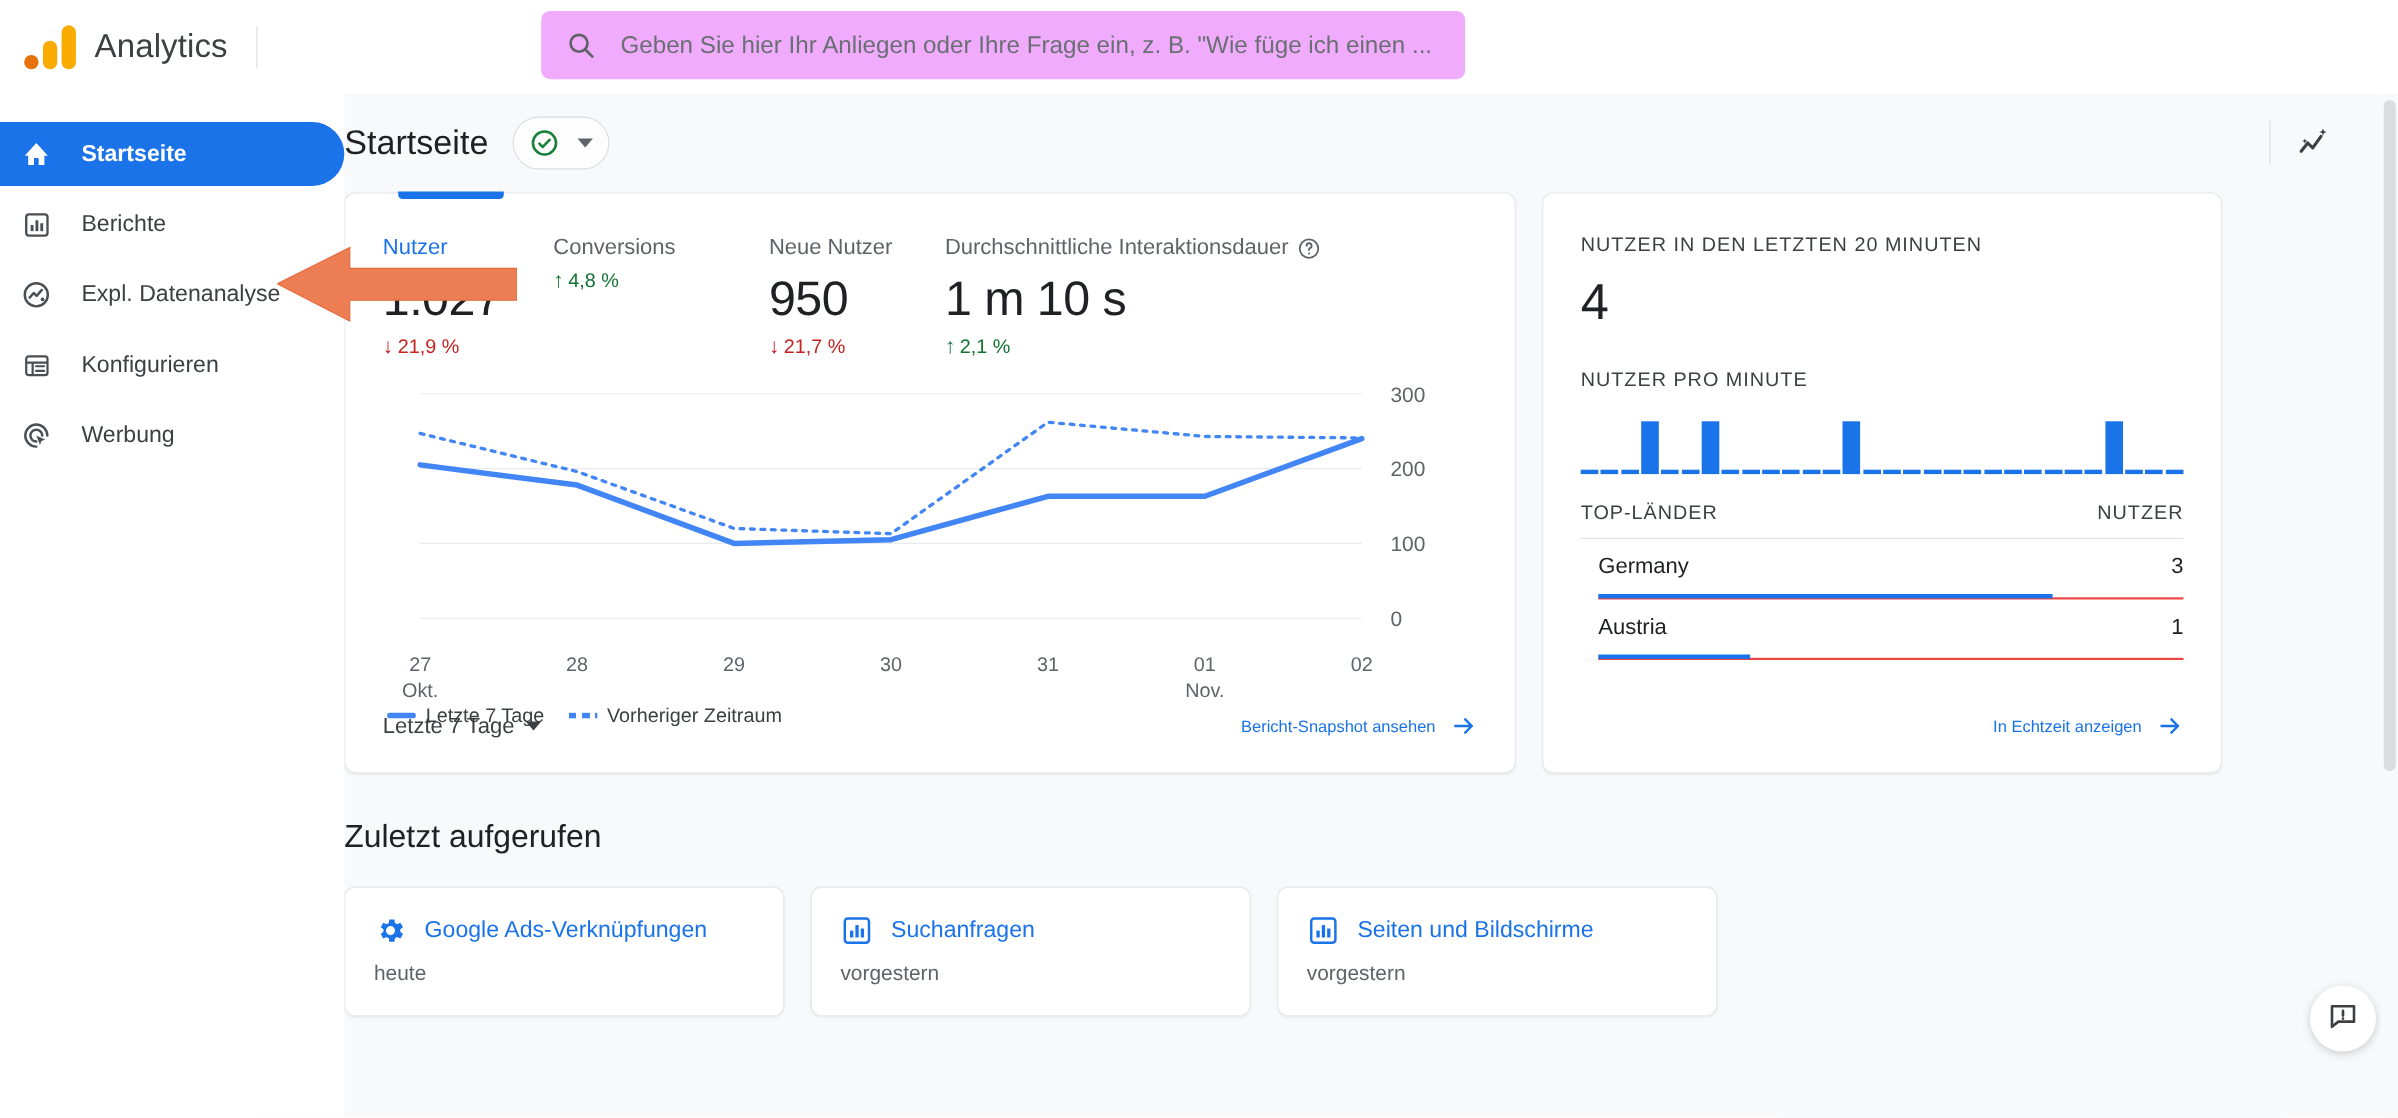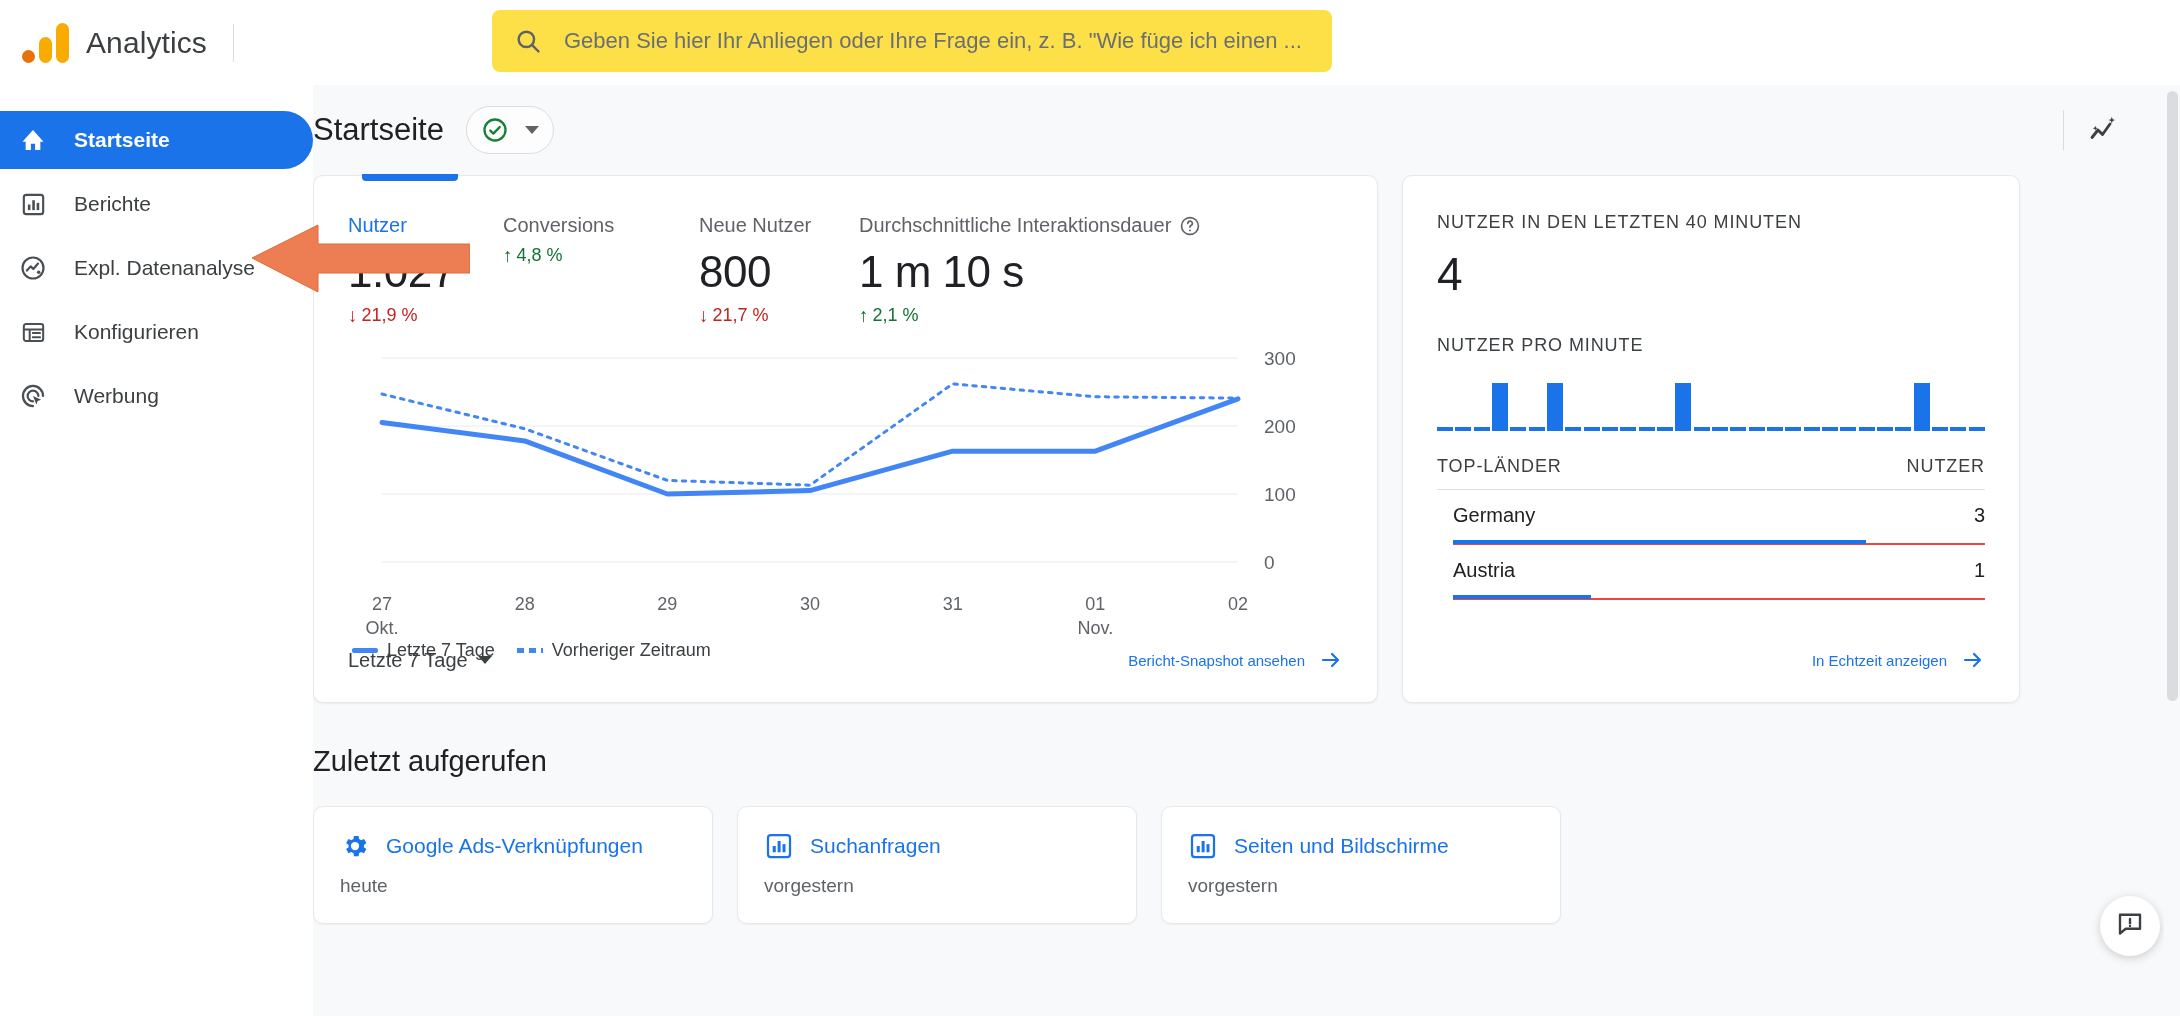--- a/index.html
+++ b/index.html
@@ -21,21 +21,21 @@
   .ga-logo .b2 { position:absolute; left:19px; bottom:2px; width:13px; height:26px; border-radius:7px; background:#F9AB00; }
   .ga-logo .b3 { position:absolute; left:36px; bottom:2px; width:13px; height:40px; border-radius:7px; background:#F9AB00; }
   .brand-text {
     margin-left: 22px; font-size: 30px; color: #3c4043; letter-spacing: 0.1px;
   }
   .brand-divider { margin-left: 26px; width: 1px; height: 38px; background: #dadce0; }
 
   .searchwrap {
     position:absolute; left: 492px; top: 10px;
     width: 840px; height: 62px;
-    background: #fde047; border-radius: 8px;
+    background: #f0abfc; border-radius: 8px;
     display:flex; align-items:center; padding: 0 22px;
   }
   .searchwrap .sicon { width: 28px; height: 28px; flex: 0 0 28px; color:#5f6368; }
   .search-input {
     border: none; outline: none; background: transparent;
     margin-left: 22px; flex: 1 1 auto;
     font-family: "Liberation Sans", sans-serif;
     font-size: 22px; color: #5f6368;
   }
   .search-input::placeholder { color: #6a6f74; }
@@ -224,21 +224,21 @@
           <div class="metric m-conv">
             <div class="m-label">Conversions</div>
             <div class="m-delta up">
               <span class="arrow-gl">↑</span>
               <span>4,8 %</span>
             </div>
           </div>
 
           <div class="metric m-new">
             <div class="m-label">Neue Nutzer</div>
-            <div class="m-value">800</div>
+            <div class="m-value">950</div>
             <div class="m-delta down">
               <span class="arrow-gl">↓</span>
               <span>21,7 %</span>
             </div>
           </div>
 
           <div class="metric m-dur">
             <div class="m-label">
               <span>Durchschnittliche Interaktionsdauer</span>
               <span class="help-icon">
@@ -302,21 +302,21 @@
               <svg viewBox="0 0 24 24" width="24" height="24" fill="none" stroke="#1a73e8" stroke-width="2.2" stroke-linecap="round" stroke-linejoin="round">
                   <path d="M4 12h15M13 6l6 6-6 6"></path>
                 </svg>
             </span>
           </div>
         </div>
       </div>
 
       <div class="card card-rt">
         <div class="rt-pad">
-          <div class="rt-caption">NUTZER IN DEN LETZTEN 40 MINUTEN</div>
+          <div class="rt-caption">NUTZER IN DEN LETZTEN 20 MINUTEN</div>
           <div class="rt-big">4</div>
           <div class="rt-caption2">NUTZER PRO MINUTE</div>
           <div class="rt-bars" id="rtBars">
               <div class="rt-tick" style="left:0px"></div>
               <div class="rt-tick" style="left:18.333333333333332px"></div>
               <div class="rt-tick" style="left:36.666666666666664px"></div>
               <div class="rt-bar" style="left:55px;height:48px"></div>
               <div class="rt-tick" style="left:73.33333333333333px"></div>
               <div class="rt-tick" style="left:91.66666666666666px"></div>
               <div class="rt-bar" style="left:110px;height:48px"></div>

